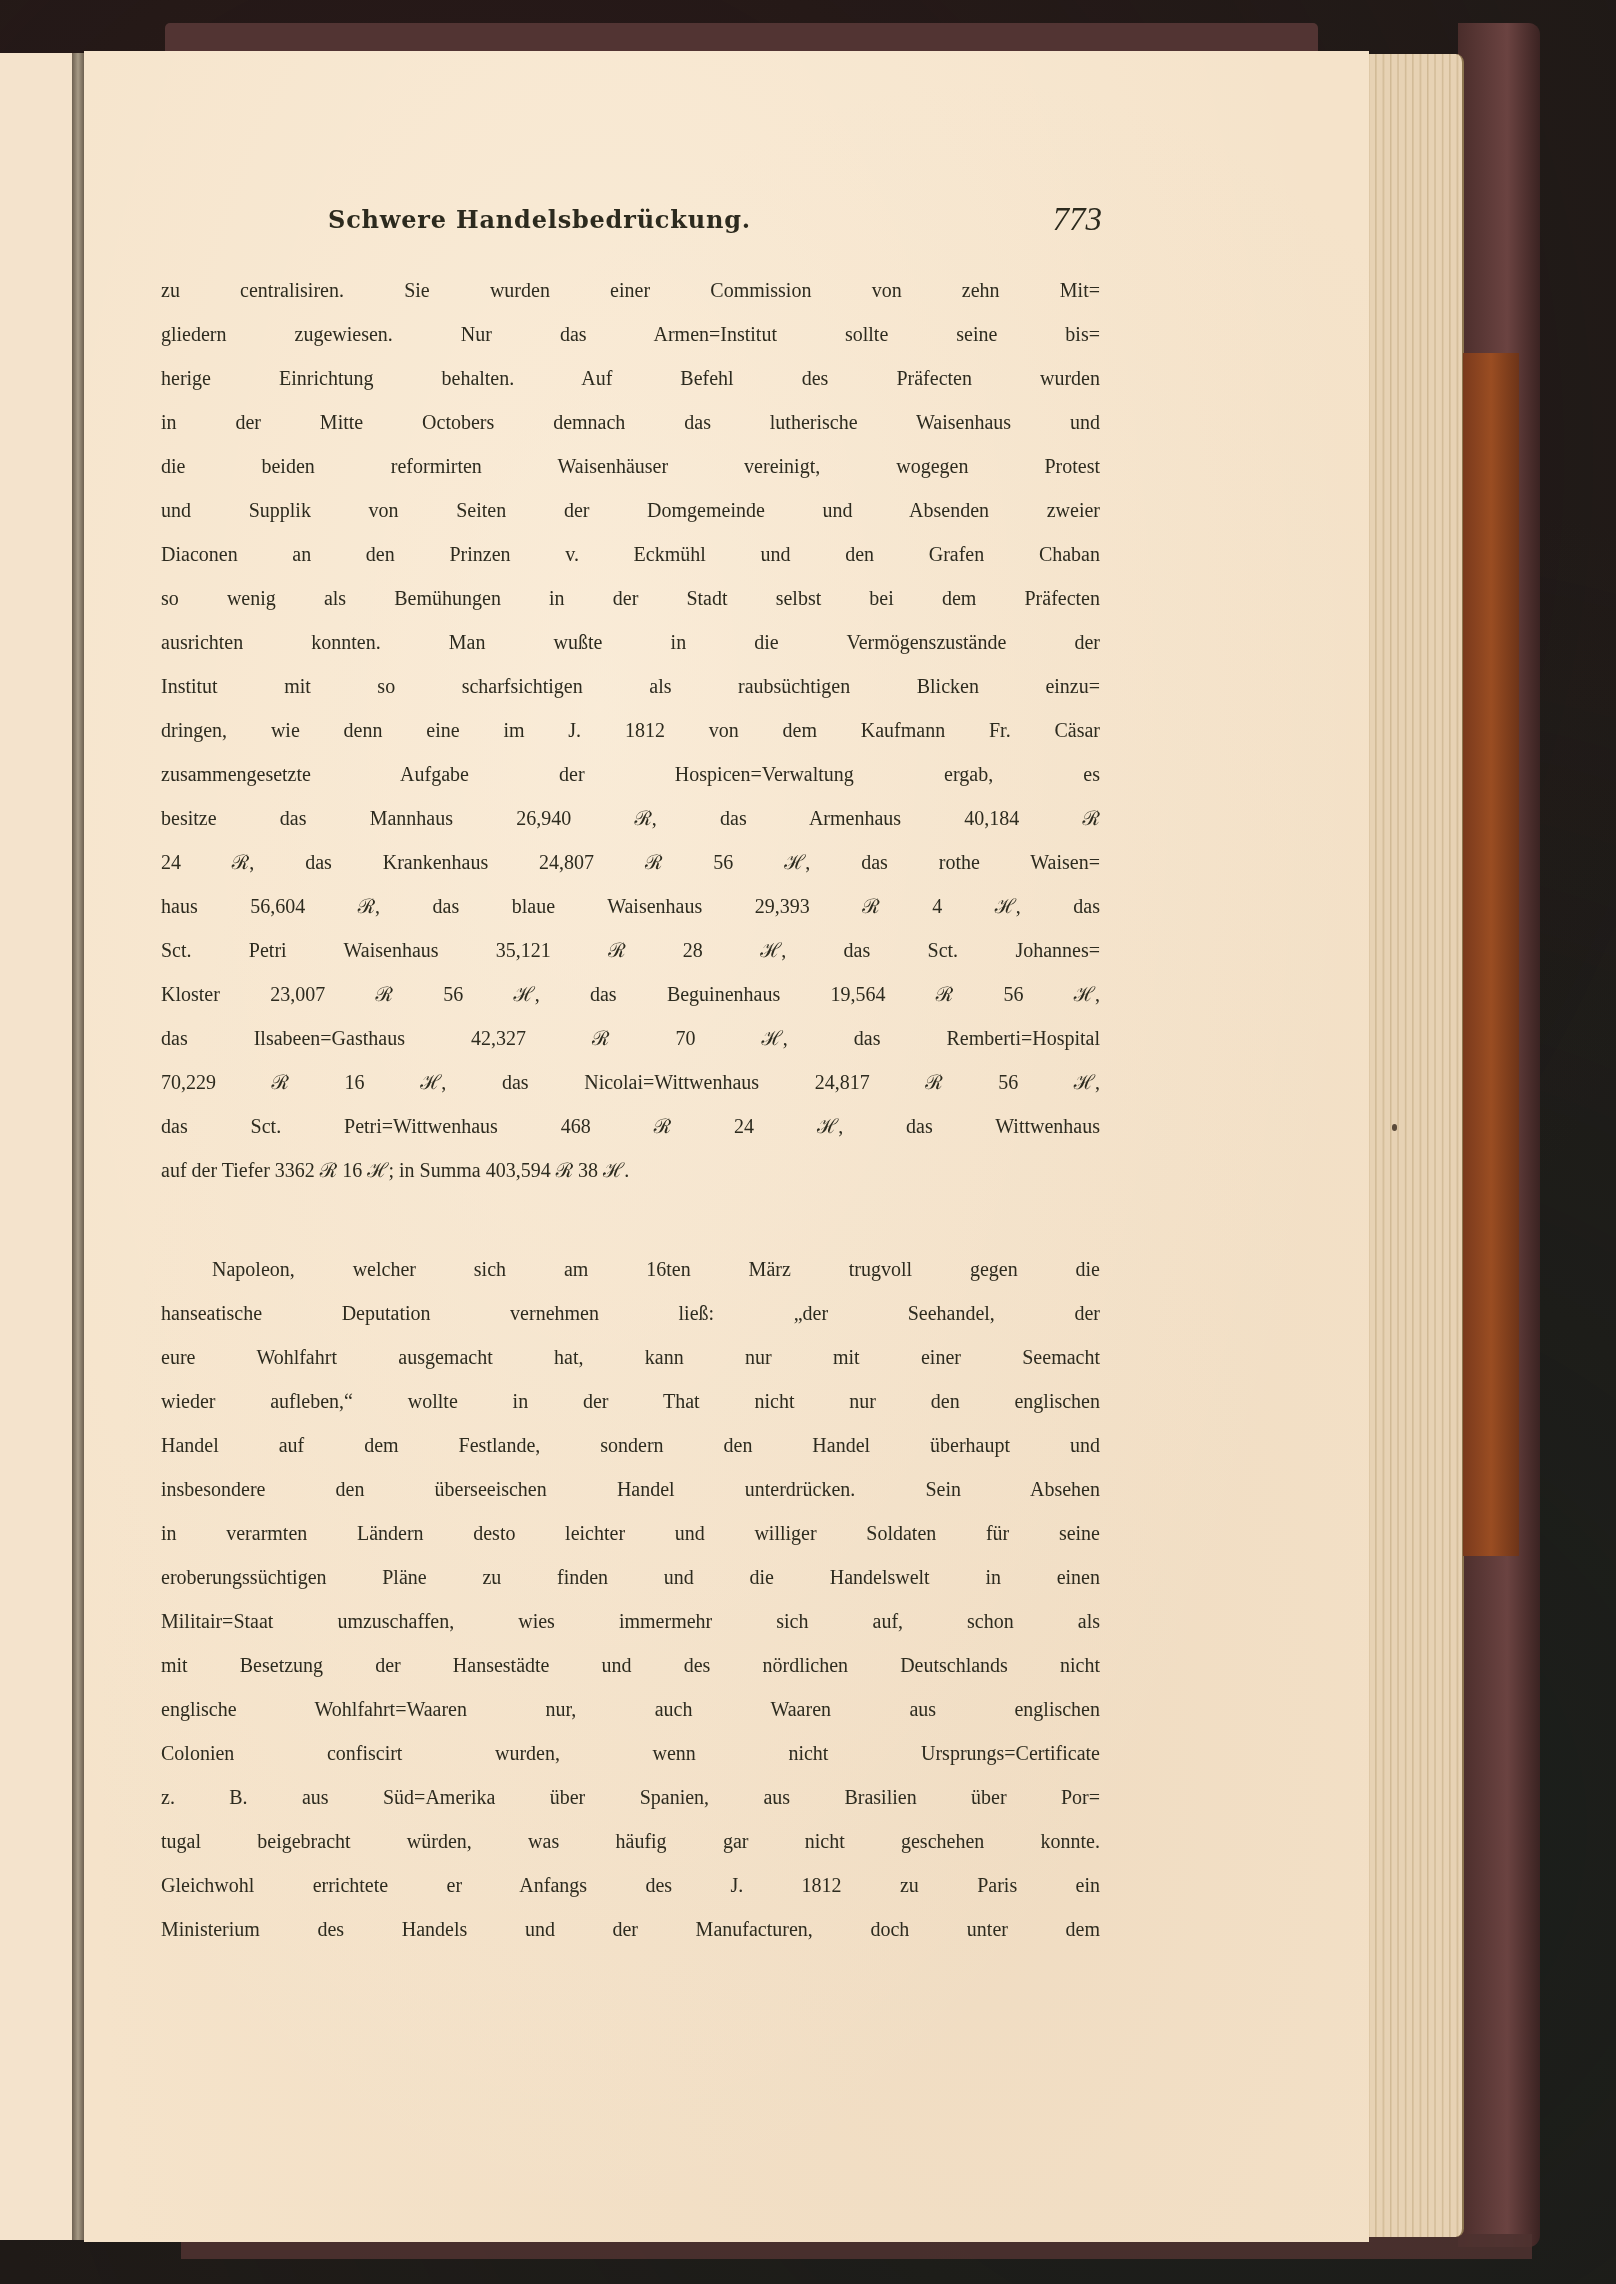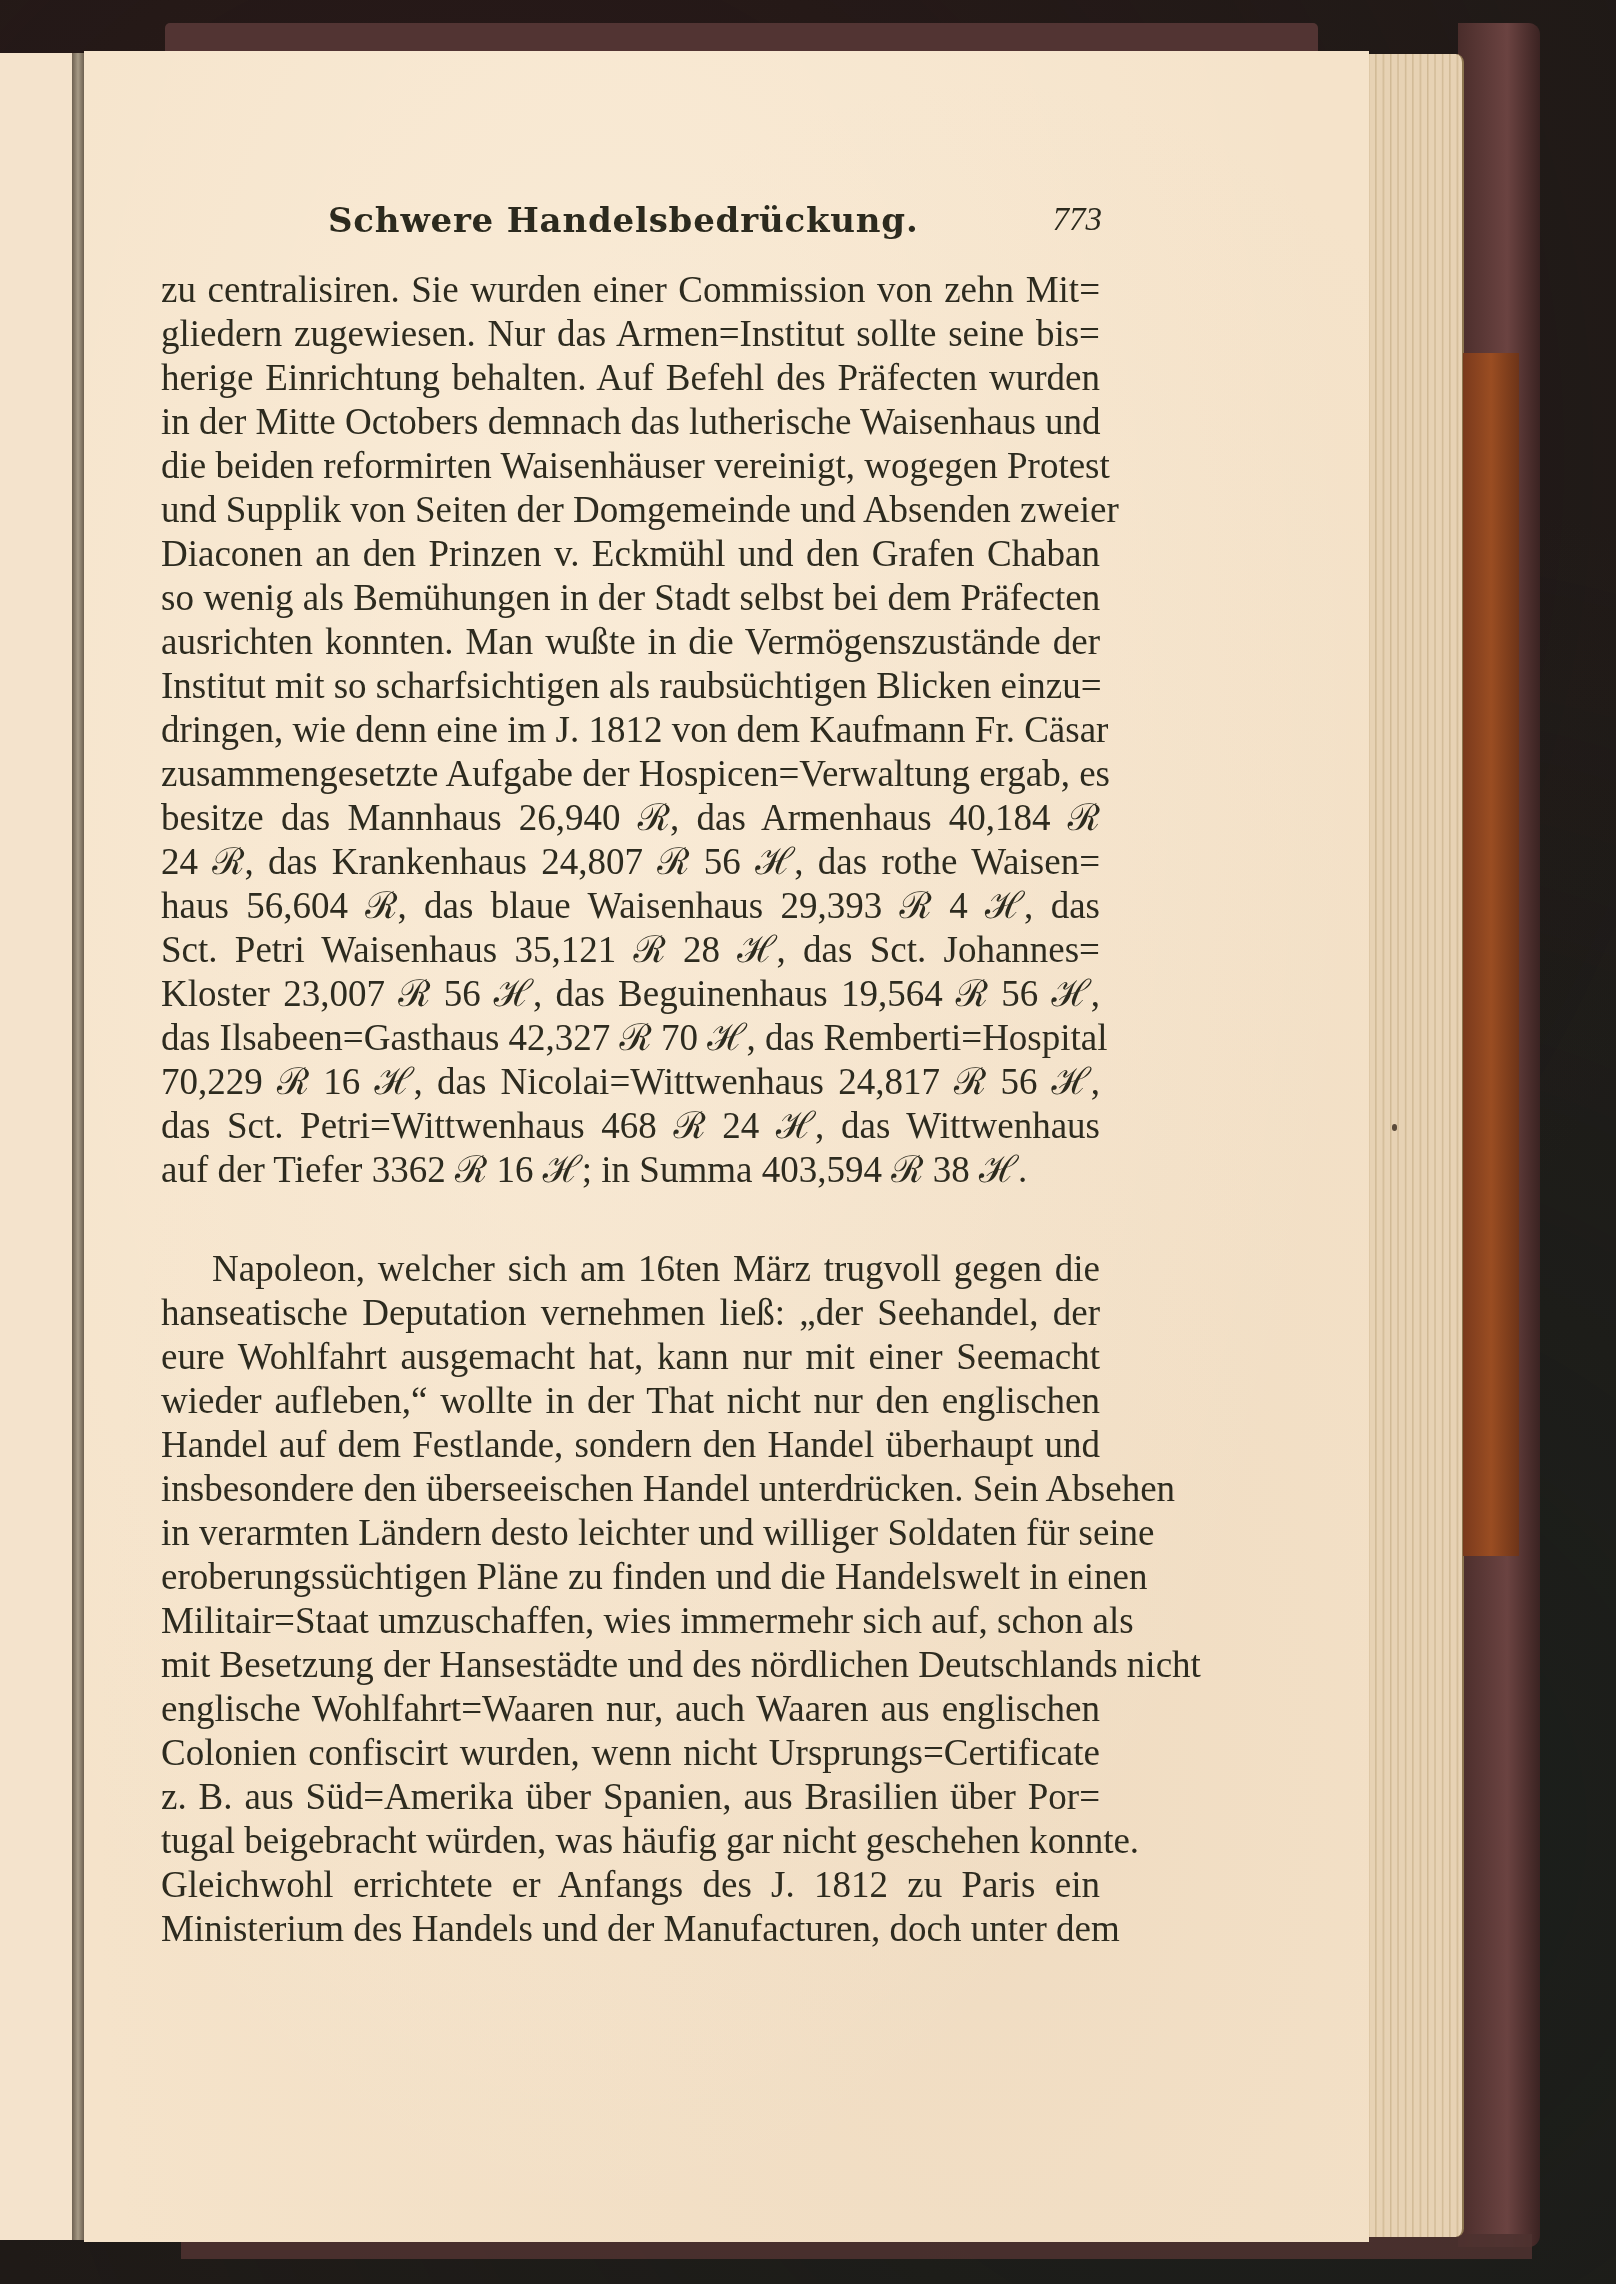--- a/index.html
+++ b/index.html
@@ -47,26 +47,26 @@
     background:#f5e3ca;
     background-image:
       radial-gradient(ellipse at 40% 30%, rgba(255,245,230,0.5), transparent 70%),
       radial-gradient(ellipse at 70% 80%, rgba(225,200,170,0.25), transparent 70%);
   }
   .running-head {
     position:absolute; left:328px; top:199px; width:774px; height:41px;
     display:flex; justify-content:space-between; align-items:center;
     color:#2c2a1e;
   }
-  .running-title { font-size:34px; font-weight:bold; letter-spacing:0.8px; font-family:"DejaVu Serif", serif; }
+  .running-title { font-size:24px; font-weight:bold; letter-spacing:0.8px; font-family:"DejaVu Serif", serif; }
   .page-number { font-size:33px; font-family:"Liberation Serif", serif;font-style:italic; }
   .text-block {
     position:absolute; left:161px; width:939px;
     color:#2d2b1f; font-family:"Liberation Serif", "DejaVu Serif", serif;
-    font-size:37px; line-height:44px;
+    font-size:20px; line-height:44px;
   }
   .line { display:block; white-space:nowrap; text-align:justify; text-align-last:justify; }
   .line.last { text-align-last:left; }
   .line.indent { padding-left:51px; }
   .speck { position:absolute; width:5px; height:6.6px; border-radius:50%; background:#5a4a3a; }
 </style>
 </head>
 <body>
 
 <div class="cover-top"></div>

